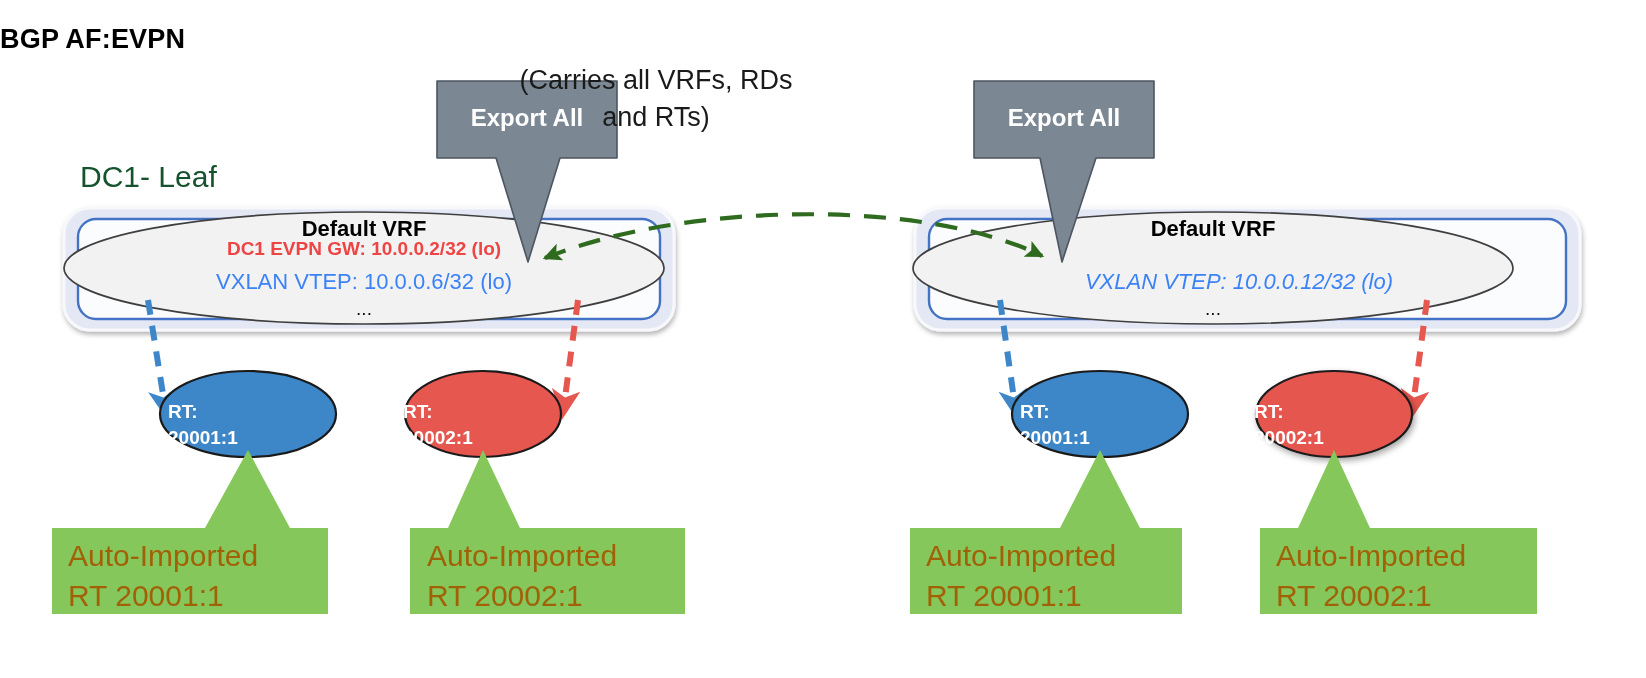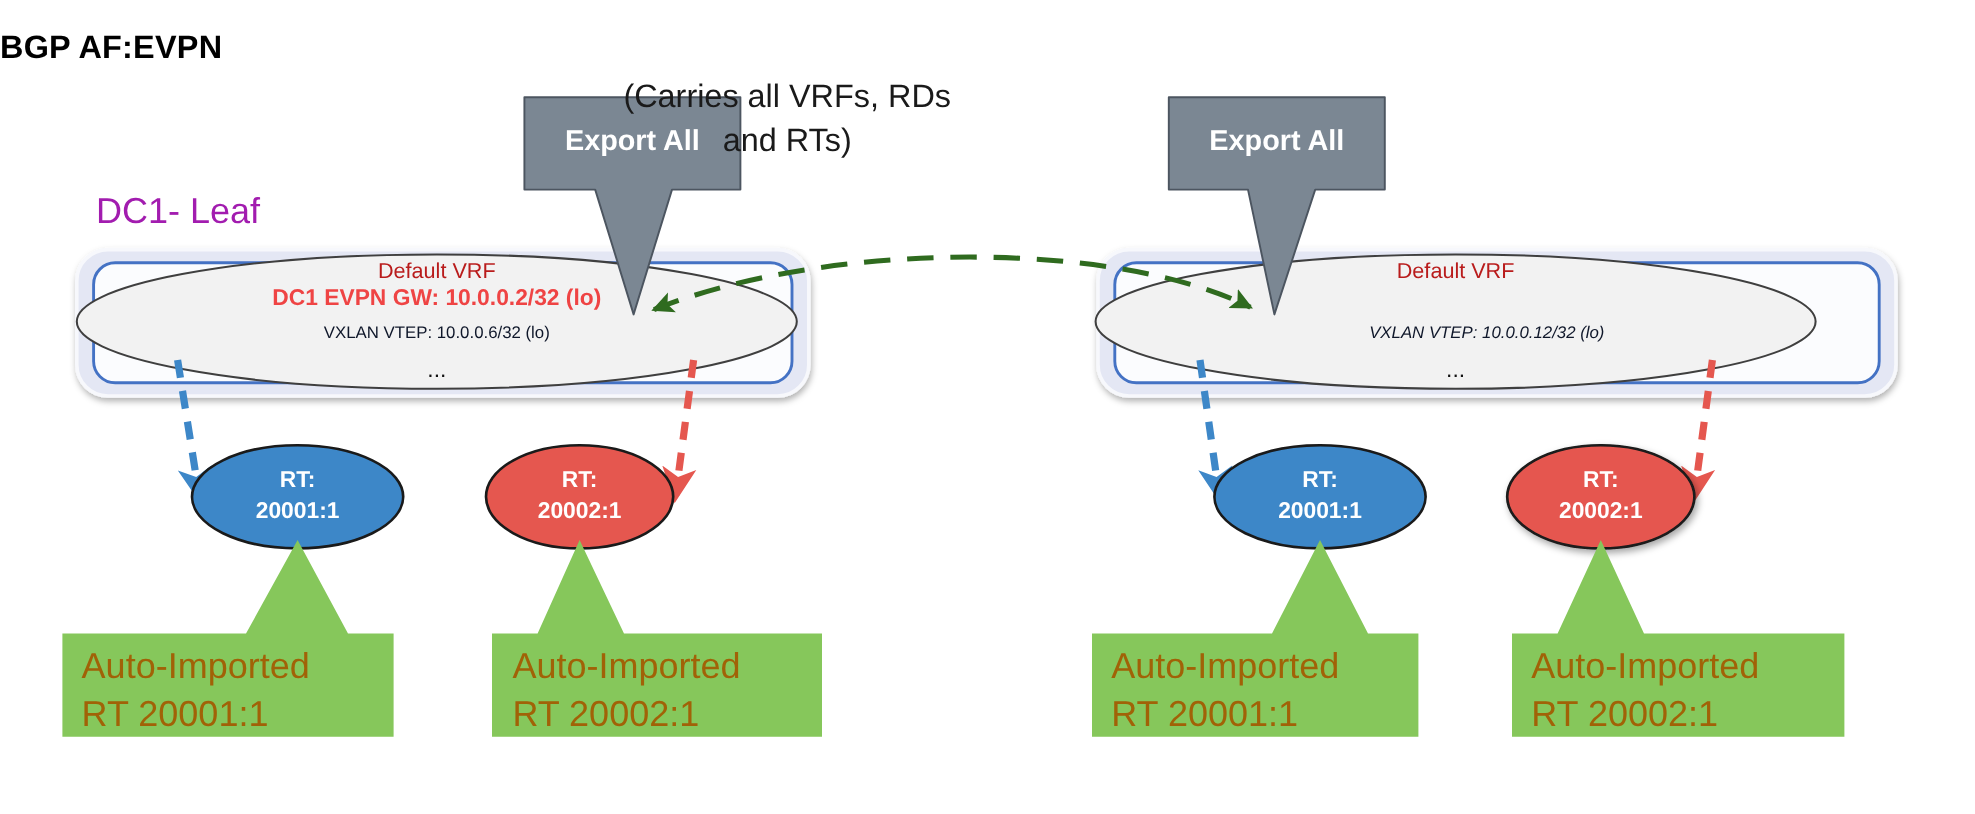--- a/index.html
+++ b/index.html
@@ -38,63 +38,63 @@
     left: 0; top: 62px; width: 1312px;
     text-align: center;
     font-size: 27px;
     color: #1a1a1a;
     line-height: 37px;
   }
 
   
   .dc-label {
     font-size: 30px;
-    color: #a21caf;
+    color: #14532d;
   }
   #dc1-label { left: 80px; top: 160px; }
   #dc2-label { left: 1330px; top: 160px; }
 
   
   .callout-label {
     font-size: 24px;
     font-weight: bold;
     color: #ffffff;
     text-align: center;
   }
   #callout-left-label  { left: 437px; top: 104px; width: 180px; }
   #callout-right-label { left: 974px; top: 104px; width: 180px; }
 
   
   .vrf-line { text-align: center; }
   .vrf-title {
-    font-size: 18px;
-    font-weight: normal;
-    color: #b91c1c;
+    font-size: 22px;
+    font-weight: bold;
+    color: #000000;
   }
   .vrf-gw {
     font-size: 19px;
     font-weight: bold;
     color: #ef4444;
   }
   .vrf-vtep {
-    font-size: 14px;
-    color: #0f172a;
+    font-size: 22px;
+    color: #3b82f6;
   }
   .vrf-dots {
     font-size: 19px;
     color: #111111;
   }
 
   
   .rt-label {
     font-size: 19px;
     font-weight: bold;
     color: #ffffff;
-    text-align: center;
     line-height: 26px;
+    margin-top: 11px;
   }
 
   
   .green-label {
     font-size: 30px;
     color: #a16207;
     line-height: 40px;
   }
 </style>
 </head>

